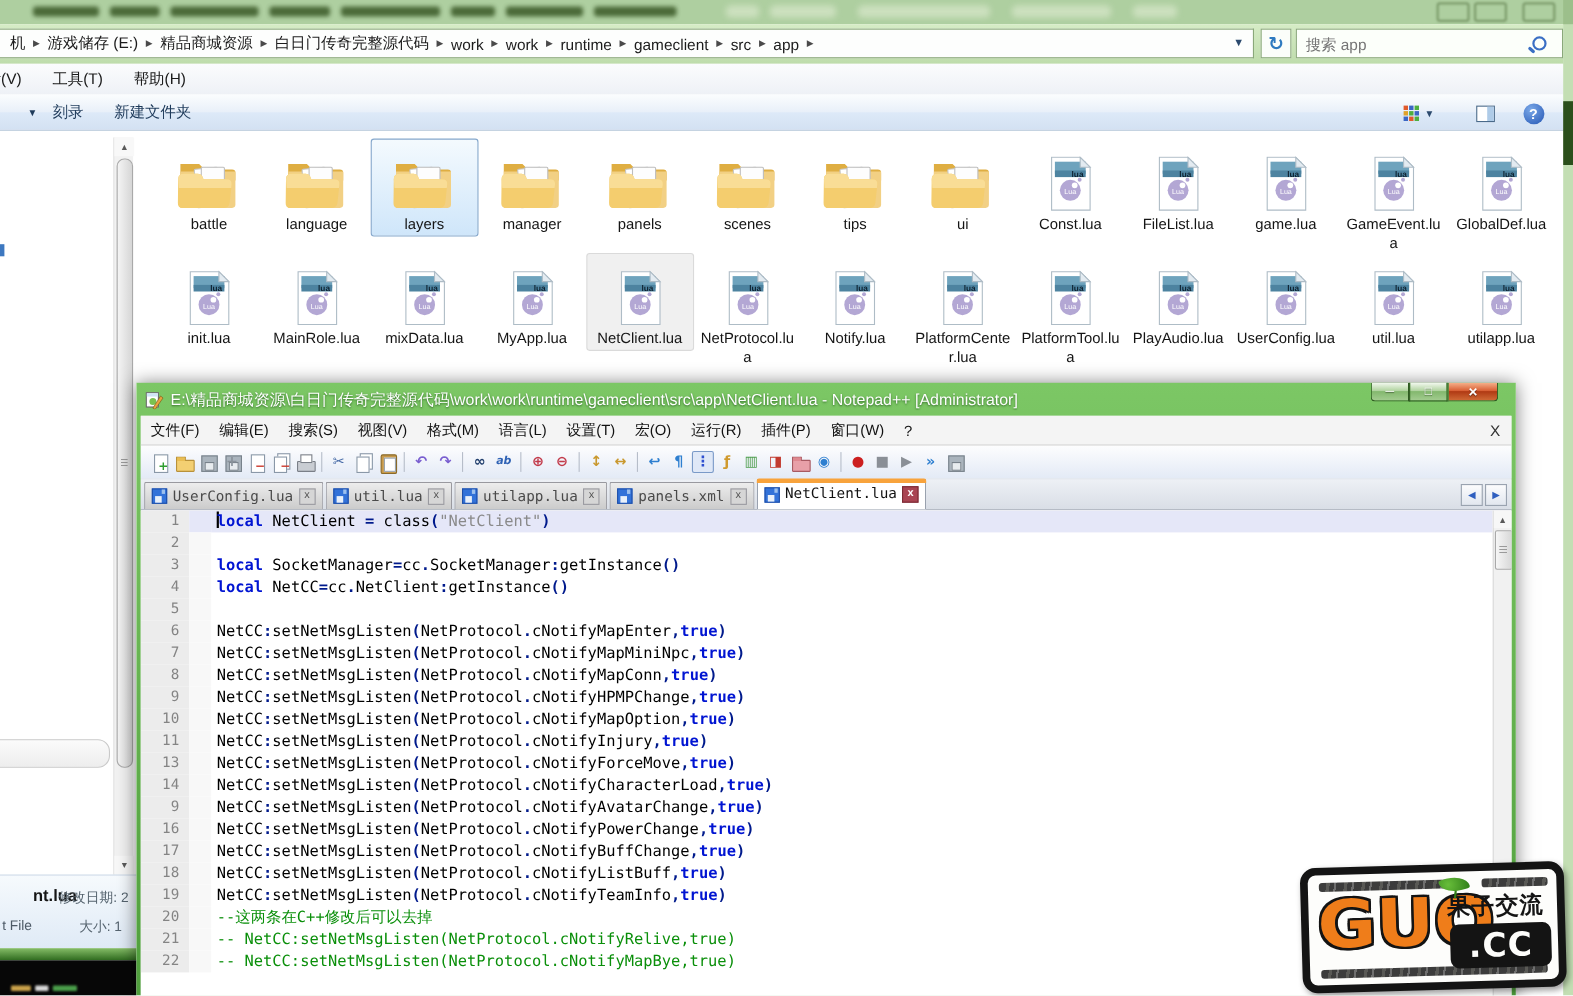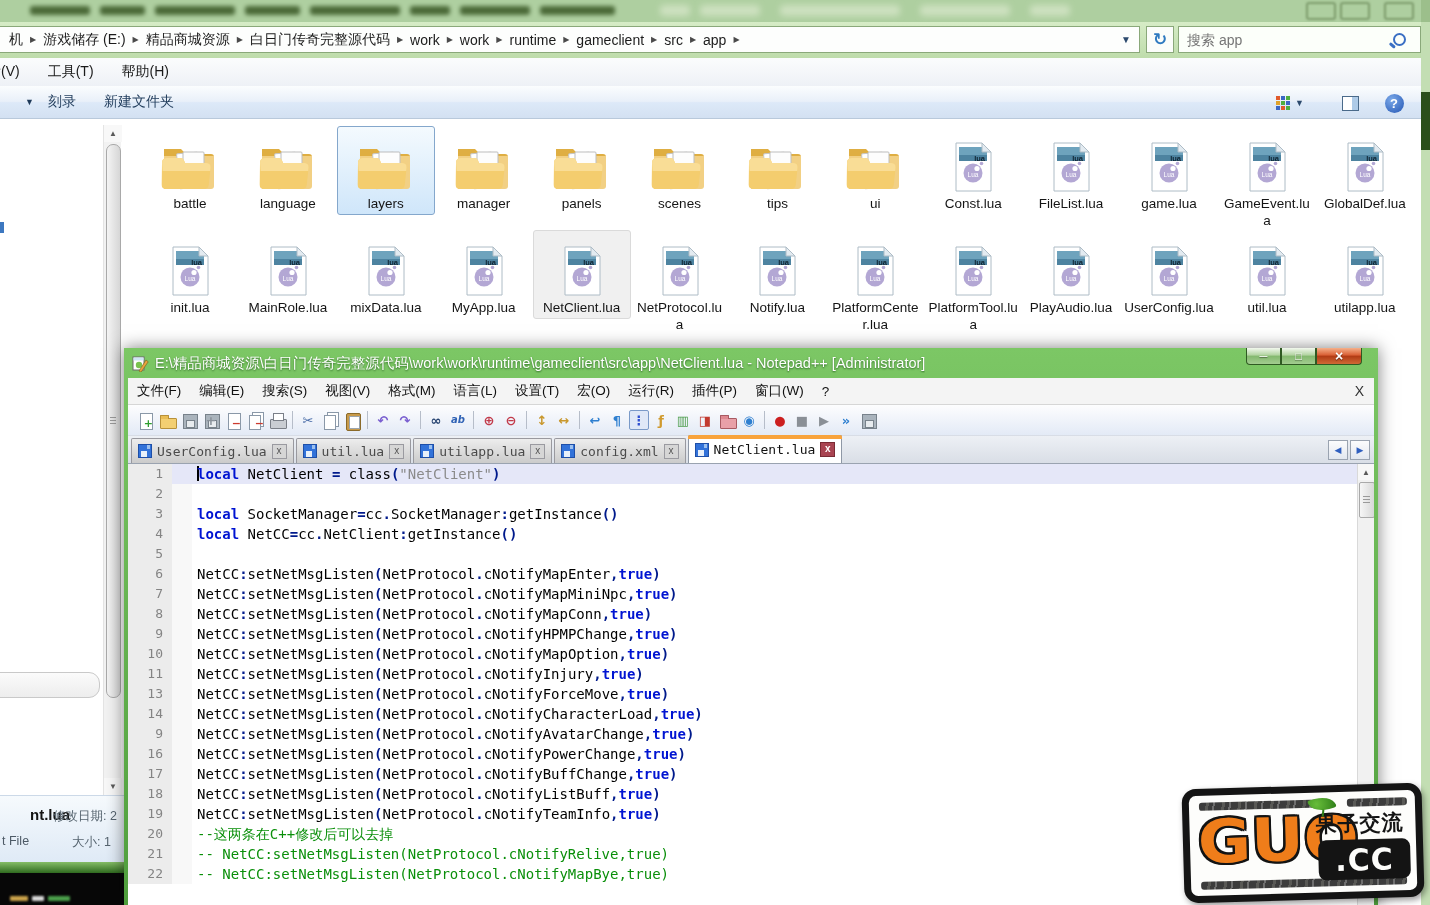--- a/index.html
+++ b/index.html
@@ -800,21 +800,21 @@
           <span class="tlabel">util.lua</span>
           <span class="tclose">x</span>
         </div>
         <div class="tab">
           <span class="fsave"></span>
           <span class="tlabel">utilapp.lua</span>
           <span class="tclose">x</span>
         </div>
         <div class="tab">
           <span class="fsave"></span>
-          <span class="tlabel">config.xml</span>
+          <span class="tlabel">panels.xml</span>
           <span class="tclose">x</span>
         </div>
         <div class="tab active">
           <span class="fsave"></span>
           <span class="tlabel">NetClient.lua</span>
           <span class="tclose">x</span>
         </div>
         <span id="tabnav">
         <span class="tn">◀</span>
         <span class="tn">▶</span>

